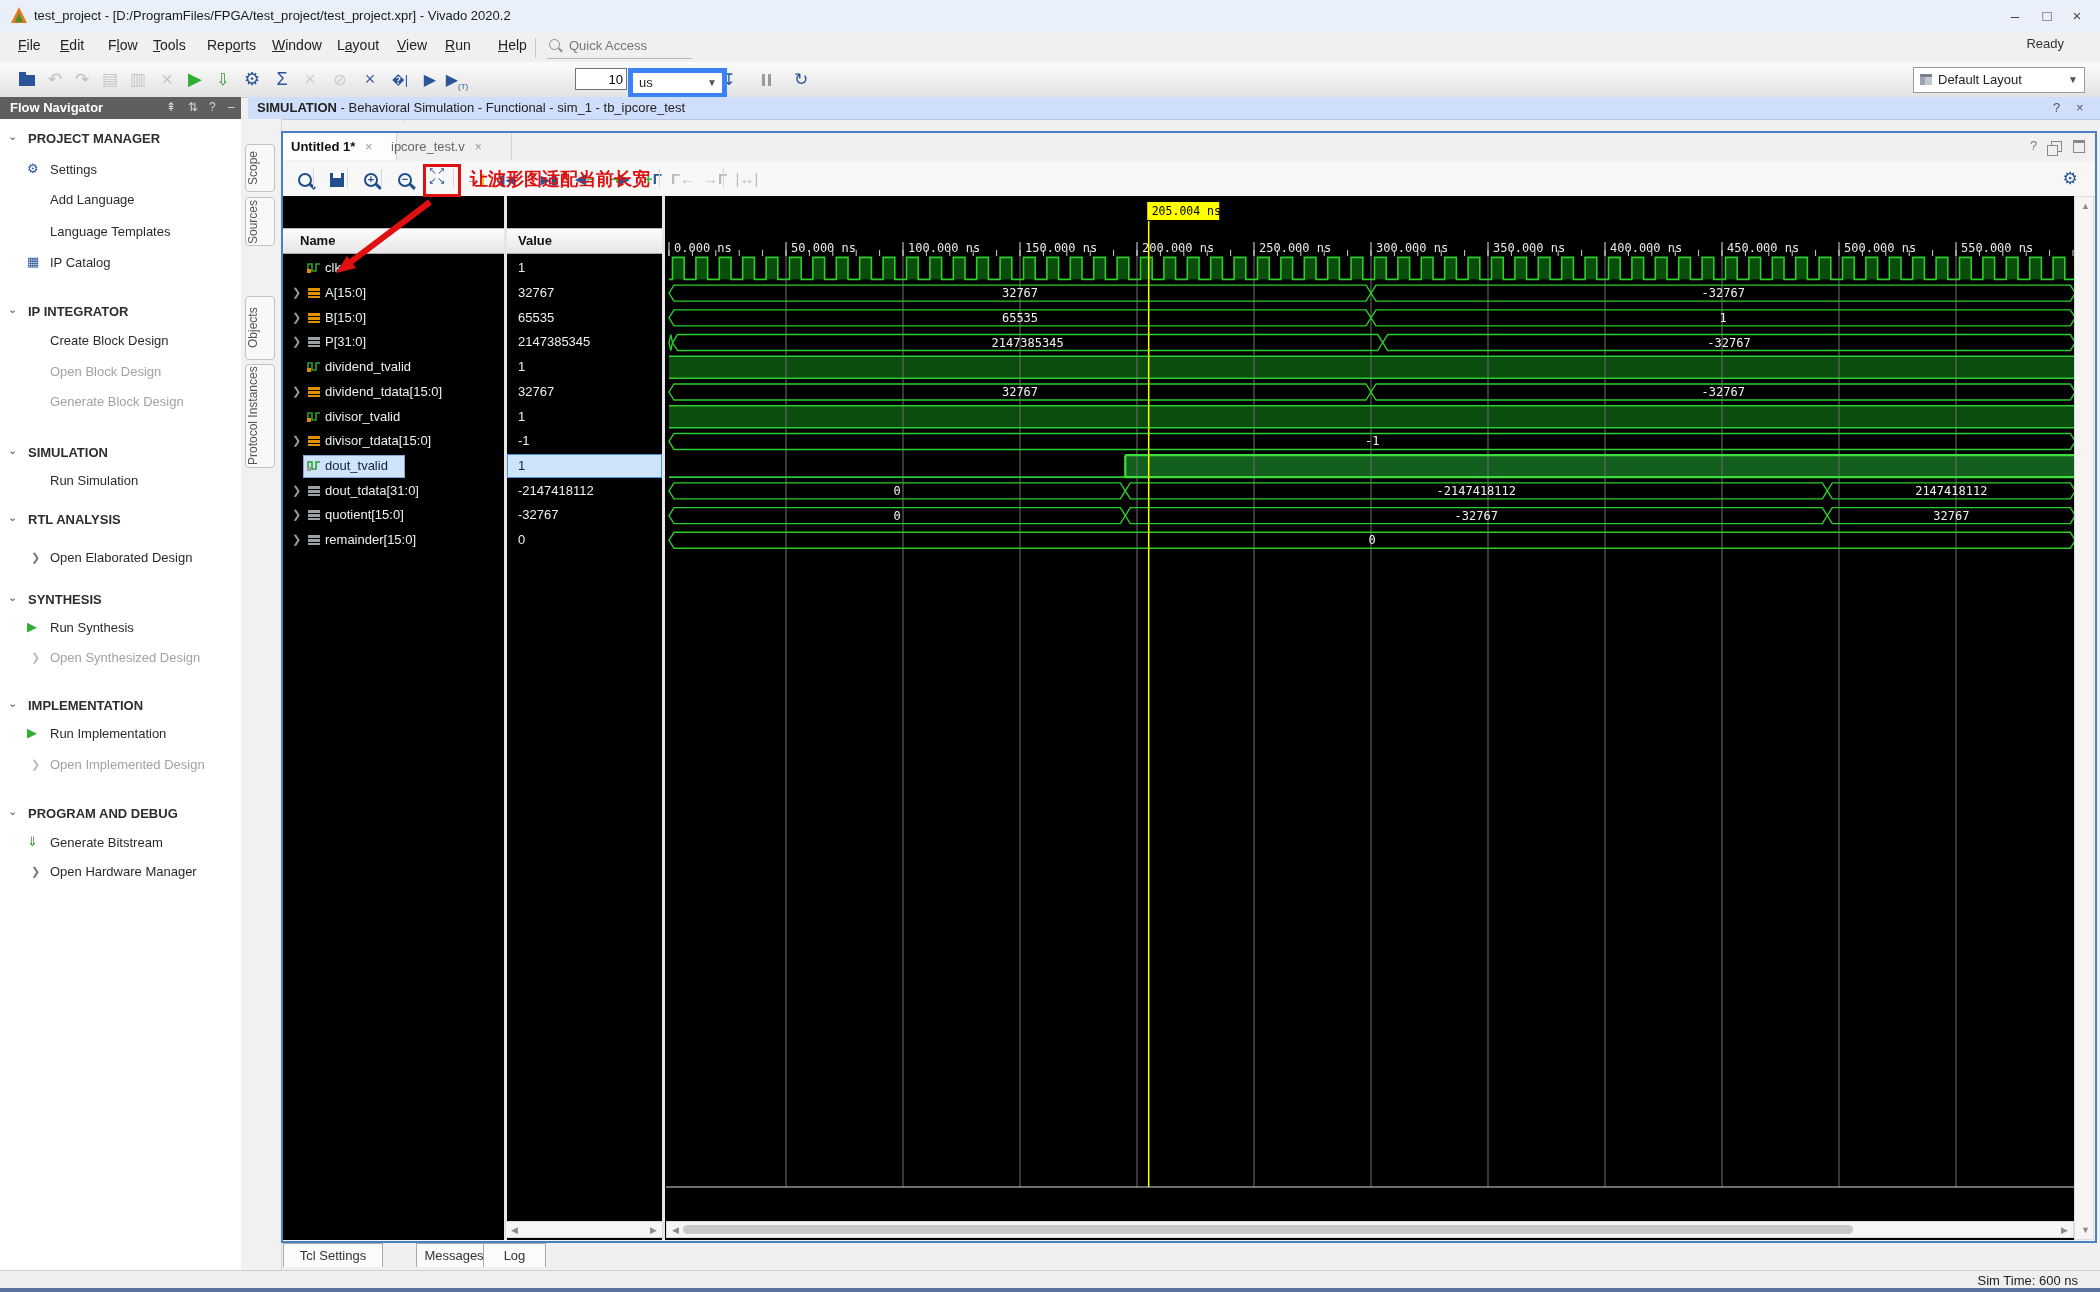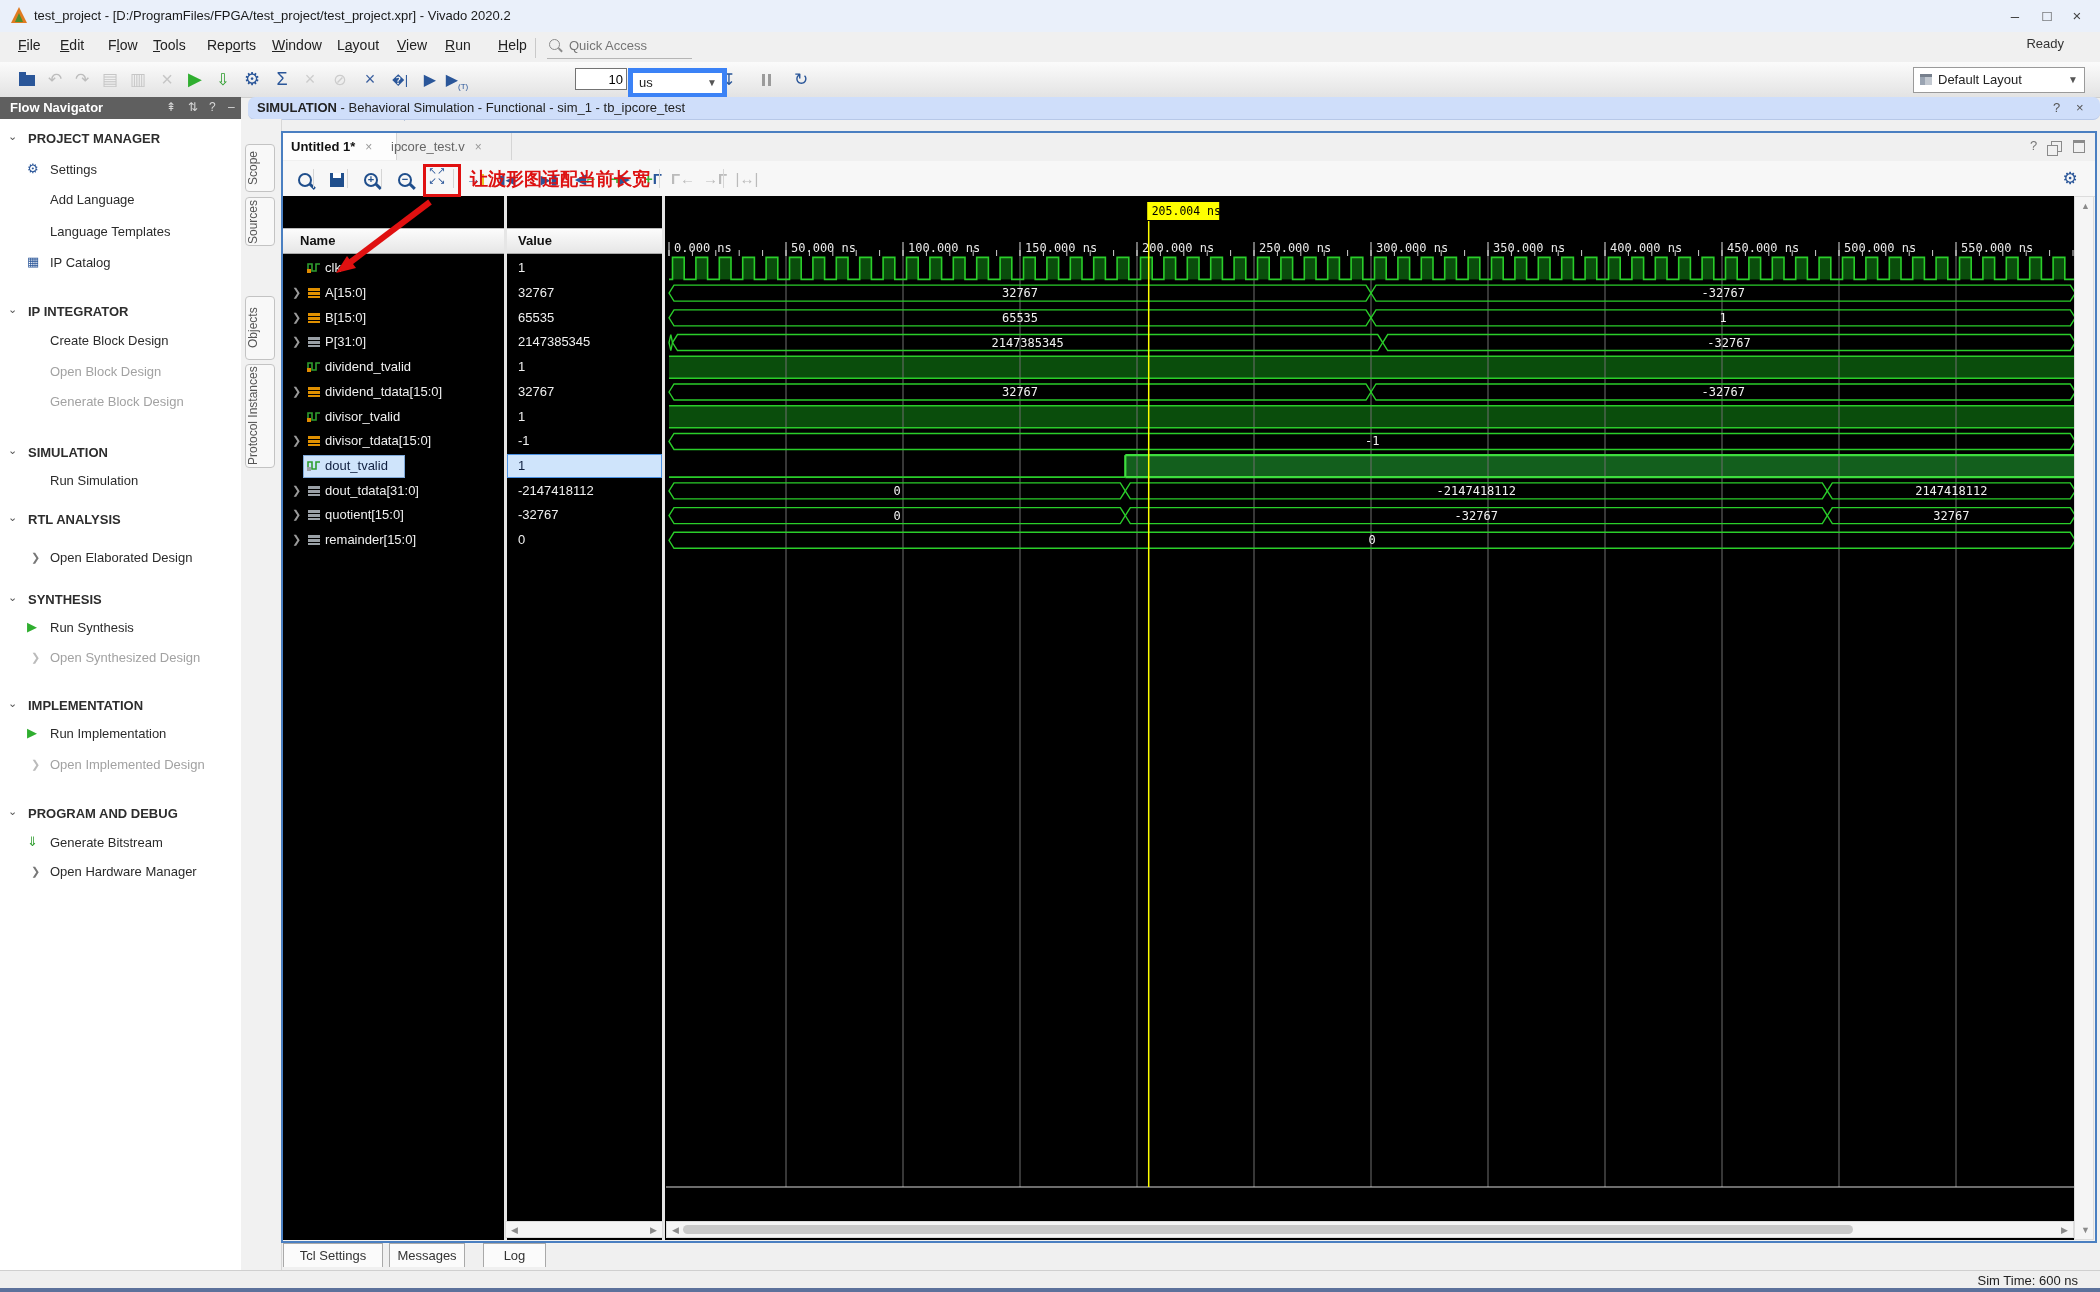--- a/index.html
+++ b/index.html
@@ -40,21 +40,21 @@
   .ic-mag .sign{position:absolute;left:0;top:-3px;width:10px;text-align:center;font-size:11px;font-weight:bold;color:#1f4e8c;line-height:14px;}
   .ic-float{display:inline-block;width:9px;height:9px;border:1.5px solid #8a8a8a;position:relative;vertical-align:middle;}
   .ic-float:after{content:"";position:absolute;left:-5px;top:3px;width:9px;height:9px;border:1.5px solid #8a8a8a;background:#f0f0f0;}
   .ic-max{display:inline-block;width:10px;height:9px;border:1.5px solid #8a8a8a;border-top-width:3px;vertical-align:middle;}
   .bars{display:inline-block;vertical-align:middle;}
   .bars i{display:inline-block;width:3px;height:12px;background:#9b9b9b;margin:0 1.5px;}
   
   #flownav-header{left:0;top:97px;width:241px;height:22px;background:#5f5f5f;color:#fff;}
   #flownav-header .t{position:absolute;left:10px;top:3px;font-size:13px;font-weight:bold;}
   #flownav-header .ic{position:absolute;top:3px;font-size:12px;color:#d8d8d8;}
-  #banner{left:248px;top:97px;width:1852px;height:22px;background:#cfdefa;border-bottom:1px solid #b7c8e8;font-size:13px;line-height:22px;border-radius:7px;}
+  #banner{left:248px;top:97px;width:1852px;height:22px;background:#cfdefa;border-bottom:1px solid #b7c8e8;font-size:13px;line-height:22px;}
   #banner .txt{position:absolute;left:9px;}
   #banner b{font-weight:bold;}
   #banner .ic{position:absolute;top:0;color:#555;font-size:13px;}
   #sidebar{left:0;top:119px;width:241px;height:1151px;background:#ffffff;border-right:1px solid #c2c2c2;}
   .fn-sec-head{position:absolute;font-size:13px;font-weight:bold;color:#2d2d2d;left:28px;white-space:nowrap;}
   .fn-arrow{position:absolute;left:8px;font-size:11px;color:#555;}
   .fn-item{position:absolute;font-size:13px;color:#2b2b2b;left:50px;white-space:nowrap;}
   .fn-item.dis{color:#a2a2a2;}
   .fn-chev{position:absolute;left:31px;font-size:11px;color:#777;}
   .fn-chev.dis{color:#bbb;}
@@ -660,21 +660,21 @@
     <span class="sb-ar" style="right:5px;top:3px;">▶</span>
   </div>
   <div class="abs sbar" style="left:666px;top:1221px;width:1408px;height:17px;">
     <span class="sb-ar" style="left:5px;top:3px;">◀</span>
     <span class="sb-ar" style="right:5px;top:3px;">▶</span>
   </div>
   <div class="abs" id="hthumb"></div>
 
   <div id="bottom-tabs">
       <div class="btab abs" style="left: 283px; width: 100px;">Tcl Settings</div>
-      <div class="btab abs" style="left: 389px; width: 76px;">Messages</div>
+      <div class="btab abs" style="left: 416px; width: 76px;">Messages</div>
       <div class="btab abs" style="left: 483px; width: 63px;">Log</div>
     </div>
   <div class="abs" id="statusbar">
     <span id="sim-time">Sim Time: 600 ns</span>
   </div>
   <div class="abs" id="bottom-edge"></div>
 
   <div class="abs" id="anno-box"></div>
   <div class="abs" id="anno-text">让波形图适配当前长宽</div>
   <svg class="abs" id="anno-arrow" width="2100" height="1292">

